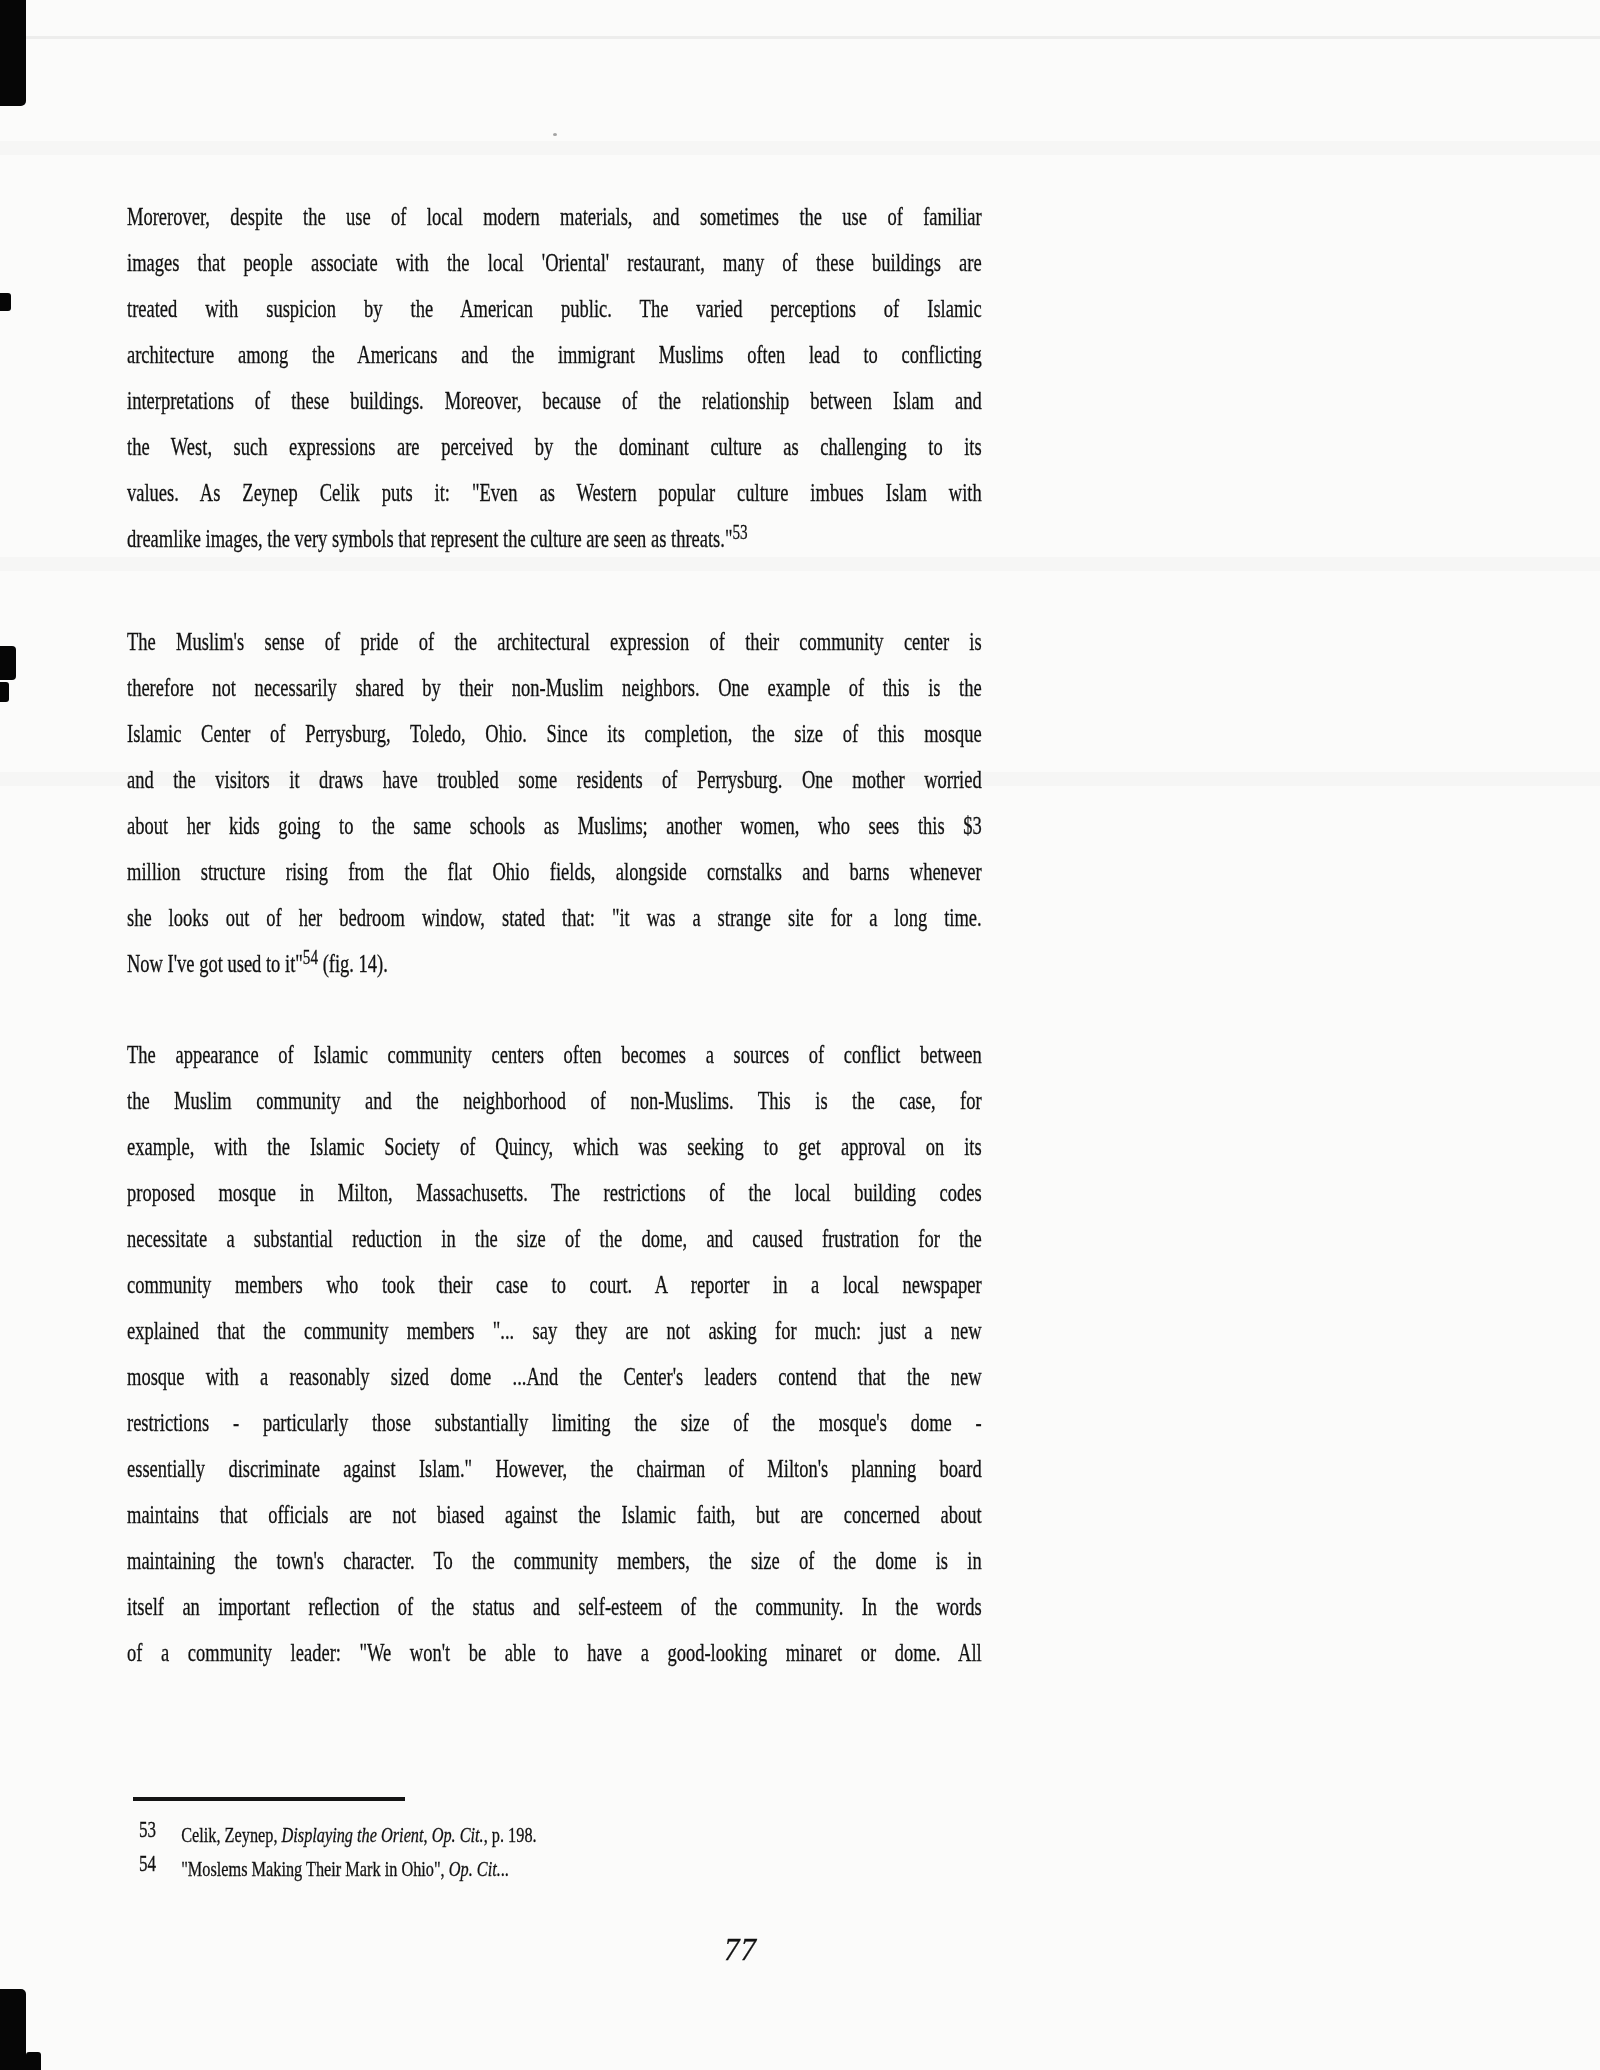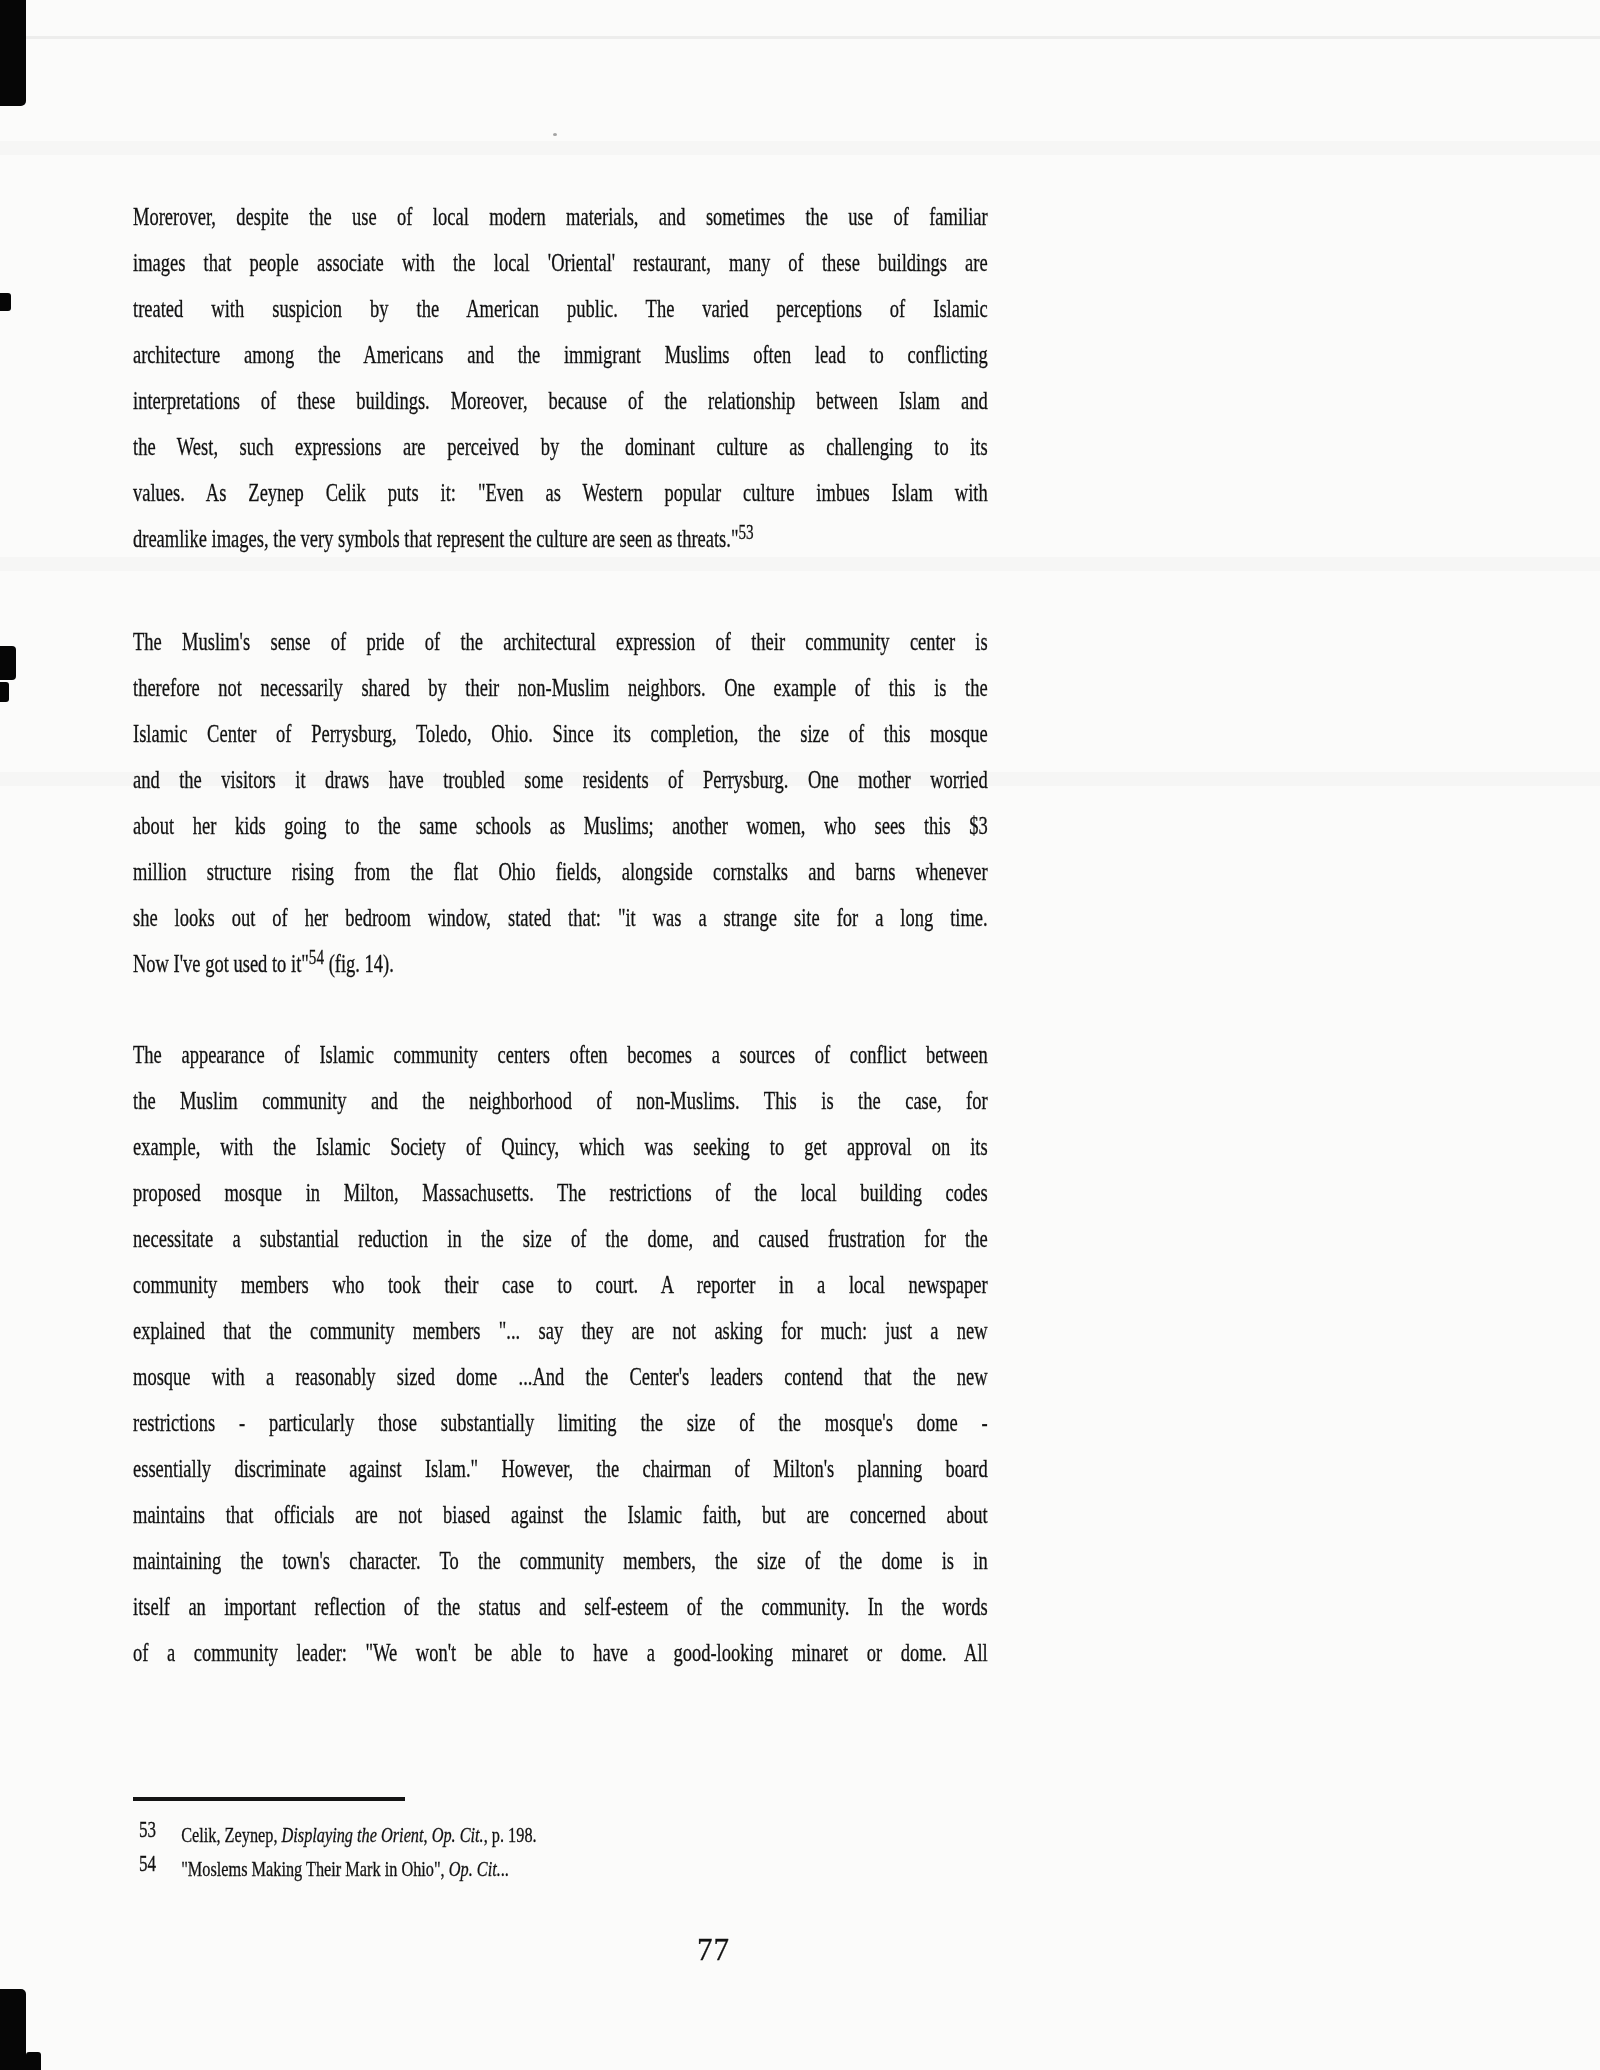--- a/index.html
+++ b/index.html
@@ -9,21 +9,21 @@
     background:#fbfbfa;
     overflow:hidden;
     font-family:"Liberation Serif","DejaVu Serif",serif;
     color:#111;
   }
   
   .txt{ -webkit-text-stroke:0.3px #141414; }
 
   .para{
     position:absolute;
-    left:133px;
+    left:127px;
     width:855px;
   }
   .line{
     width:1155px;                 
     transform:scaleX(0.74);      
     transform-origin:0 0;
     font-size:25px;
     line-height:46px;
     height:46px;
     text-align:justify;
@@ -59,22 +59,23 @@
     width:57px;
     position:relative; top:-5px;
     font-size:23px;
   }
   .fnit{ font-style:italic; }
 
   .pageno{
     position:absolute;
     left:697px; top:1932px;
     width:60px;
-    text-align:left;
+    text-align:right;
     font-size:31px;
+    font-style:italic;
     letter-spacing:1px;
   }
 
   
   .artifact{ position:absolute; background:#060606; }
   .art-top-left{ left:0; top:0; width:26px; height:106px; border-radius:0 0 5px 0; }
   .art-nub-1{ left:0; top:293px; width:11px; height:18px; border-radius:0 3px 3px 0; }
   .art-nub-2{ left:0; top:646px; width:16px; height:34px; border-radius:0 4px 4px 0; }
   .art-nub-3{ left:0; top:682px; width:9px; height:20px; border-radius:0 3px 3px 0; }
   .art-bottom-left{ left:0; top:1989px; width:26px; height:81px; border-radius:0 5px 0 0; }

